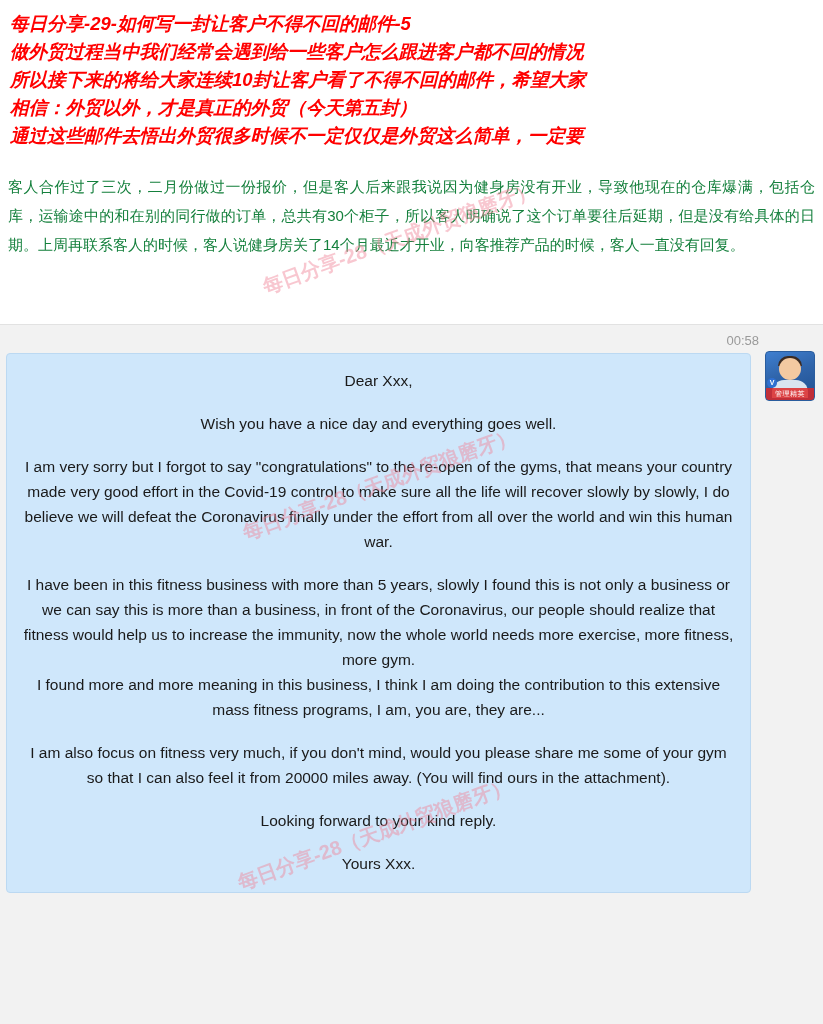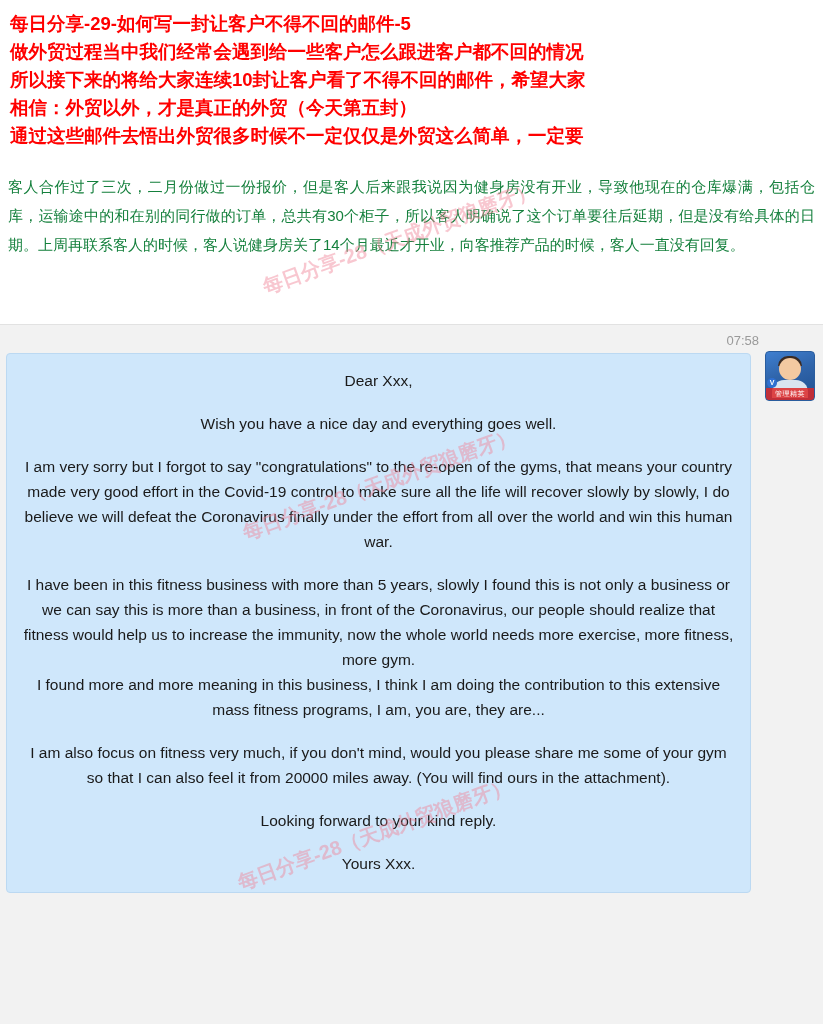--- a/index.html
+++ b/index.html
@@ -19,20 +19,21 @@
     position: relative;
     width: 823px;
     height: 1024px;
     background: #ffffff;
     overflow: hidden;
   }
 
   
   .header {
     padding: 10px 20px 0 10px;
+    font-style: italic;
   }
   .header-line {
     color: #ff0000;
     font-weight: bold;
     font-size: 18.5px;
     line-height: 28px;
     letter-spacing: 0px;
     white-space: pre-wrap;
   }
 
@@ -182,21 +183,21 @@
     <div class="header-line">相信：外贸以外，才是真正的外贸（今天第五封）</div>
     <div class="header-line">通过这些邮件去悟出外贸很多时候不一定仅仅是外贸这么简单，一定要</div>
   </div>
 
   <div class="body-para">客人合作过了三次，二月份做过一份报价，但是客人后来跟我说因为健身房没有开业，导致他现在的仓库爆满，包括仓库，运输途中的和在别的同行做的订单，总共有30个柜子，所以客人明确说了这个订单要往后延期，但是没有给具体的日期。上周再联系客人的时候，客人说健身房关了14个月最近才开业，向客推荐产品的时候，客人一直没有回复。</div>
 
   <div class="watermark wm1">每日分享-28（天成外贸狼磨牙）</div>
 
   <div class="chat-area">
 
-    <div class="chat-timestamp">07:58</div>
+    <div class="chat-timestamp">00:58</div>
 
     <div class="avatar">
       <div class="hair"></div>
       <div class="face"></div>
       <div class="body-shape"></div>
       <div class="vmark">V</div>
       <div class="badge">管理精英</div>
     </div>
 
     <div class="bubble">

